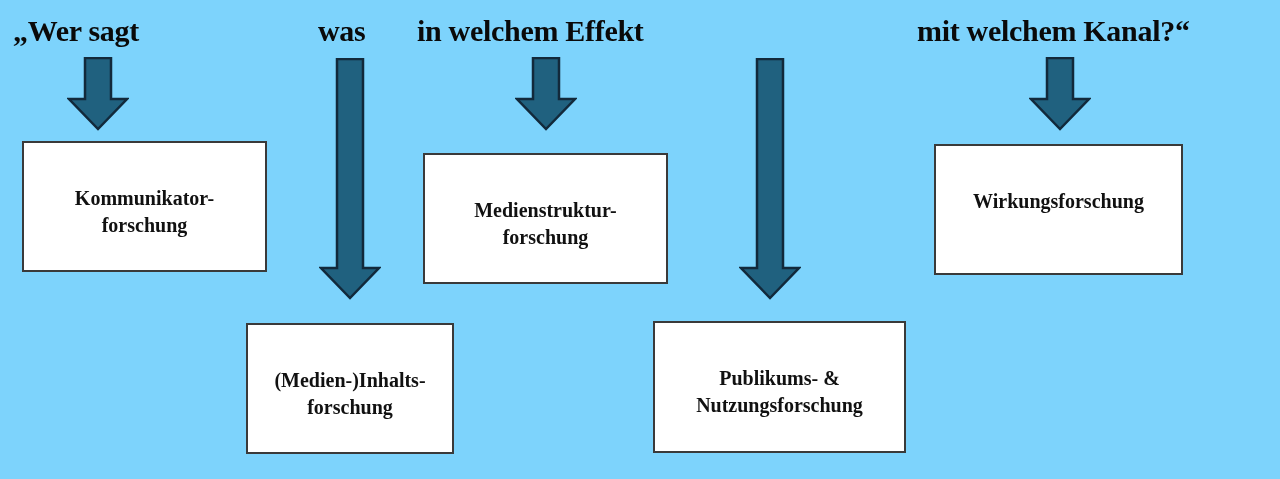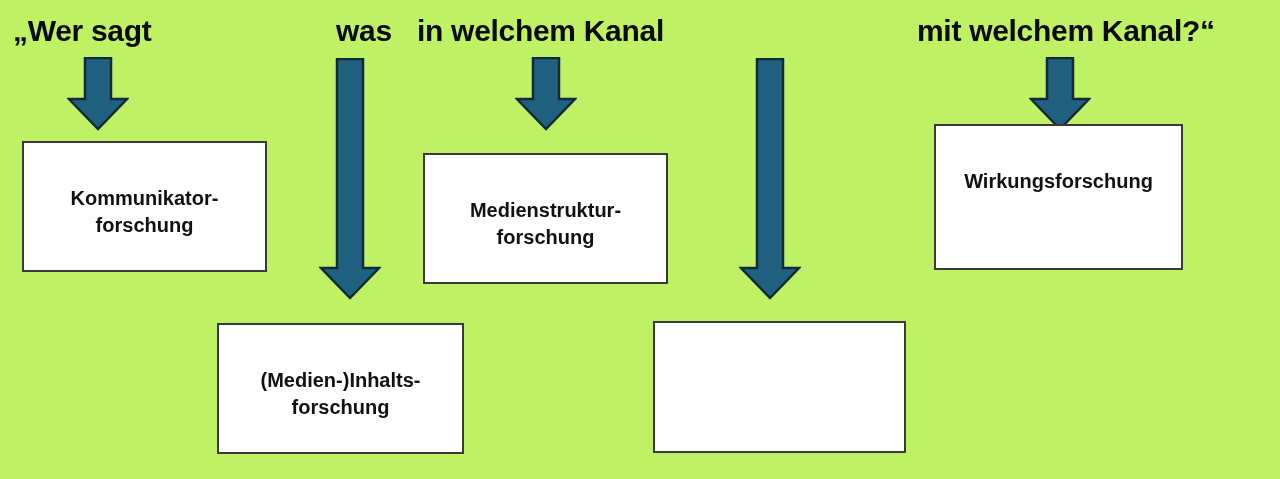--- a/index.html
+++ b/index.html
@@ -4,22 +4,22 @@
 <style>
   html, body {
     margin: 0;
     padding: 0;
     background: #ffffff;
   }
   .canvas {
     position: relative;
     width: 1280px;
     height: 479px;
-    background: #bef264;
-    font-family: Liberation Sans, sans-serif;
+    background: #7dd3fc;
+    font-family: Liberation Serif, serif;
     overflow: hidden;
   }
   .heading {
     position: absolute;
     top: 14px;
     font-size: 30px;
     font-weight: bold;
     color: #0a0a0a;
     white-space: nowrap;
     letter-spacing: -0.3px;
@@ -49,22 +49,22 @@
   .box .line {
     display: block;
   }
 </style>
 </head>
 <body>
 
 <div class="canvas">
 
   <div class="heading" style="left:13px">„Wer sagt</div>
-  <div class="heading" style="left:336px">was</div>
-  <div class="heading" style="left:417px">in welchem Kanal</div>
+  <div class="heading" style="left:318px">was</div>
+  <div class="heading" style="left:417px">in welchem Effekt</div>
   <div class="heading" style="left:917px">mit welchem Kanal?“</div>
 
   <svg class="arrow" style="left:67px; top:57px" width="62" height="74" viewBox="0 0 62 74">
     <polygon points="18,1 44,1 44,42 60,42 31,72 2,42 18,42"></polygon>
   </svg>
 
   <svg class="arrow" style="left:319px; top:58px" width="62" height="242" viewBox="0 0 62 242">
     <polygon points="18,1 44,1 44,210 60,210 31,240 2,210 18,210"></polygon>
   </svg>
 
@@ -78,30 +78,32 @@
 
   <svg class="arrow" style="left:1029px; top:57px" width="62" height="74" viewBox="0 0 62 74">
     <polygon points="18,1 44,1 44,42 60,42 31,72 2,42 18,42"></polygon>
   </svg>
 
   <div class="box" style="left:22px; top:141px; width:245px; height:131px">
     <span class="line">Kommunikator-</span>
     <span class="line">forschung</span>
   </div>
 
-  <div class="box" style="left:217px; top:323px; width:247px; height:131px">
+  <div class="box" style="left:246px; top:323px; width:208px; height:131px">
     <span class="line">(Medien-)Inhalts-</span>
     <span class="line">forschung</span>
   </div>
 
   <div class="box" style="left:423px; top:153px; width:245px; height:131px">
     <span class="line">Medienstruktur-</span>
     <span class="line">forschung</span>
   </div>
 
   <div class="box" style="left:653px; top:321px; width:253px; height:132px">
+    <span class="line">Publikums- &amp;</span>
+    <span class="line">Nutzungsforschung</span>
   </div>
 
-  <div class="box" style="left:934px; top:124px; width:249px; height:146px">
+  <div class="box" style="left:934px; top:144px; width:249px; height:131px">
     <span class="line">Wirkungsforschung</span>
   </div>
 
 </div>
 
 </body></html>

